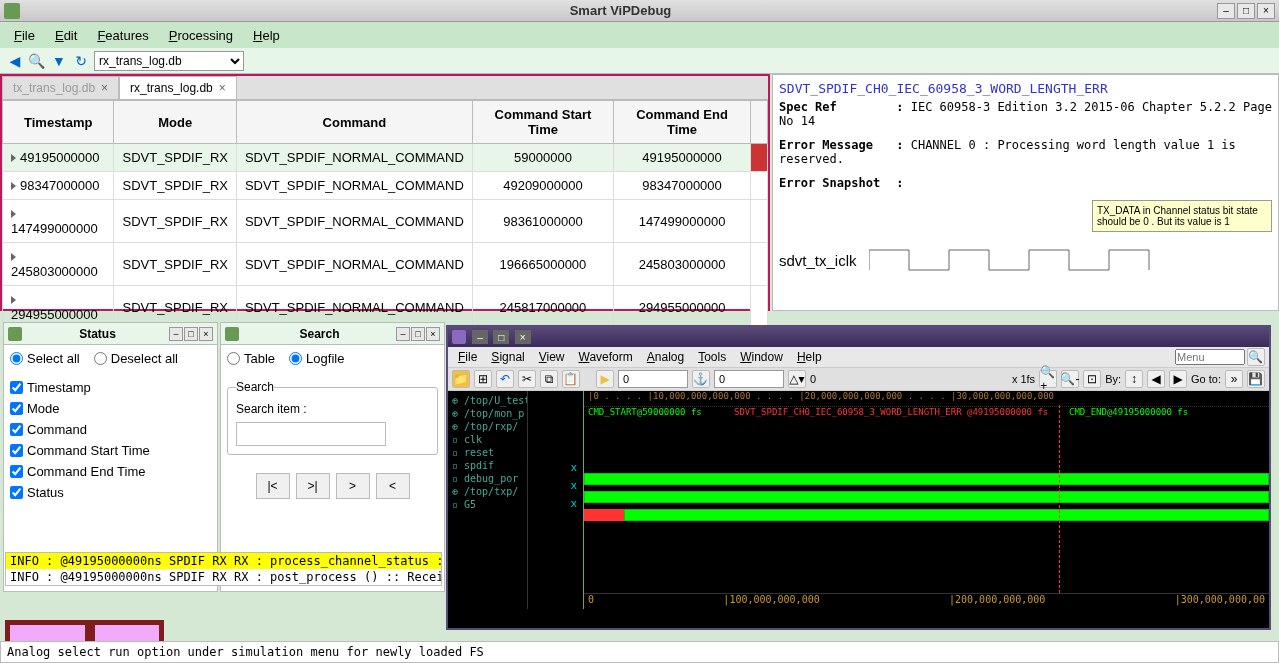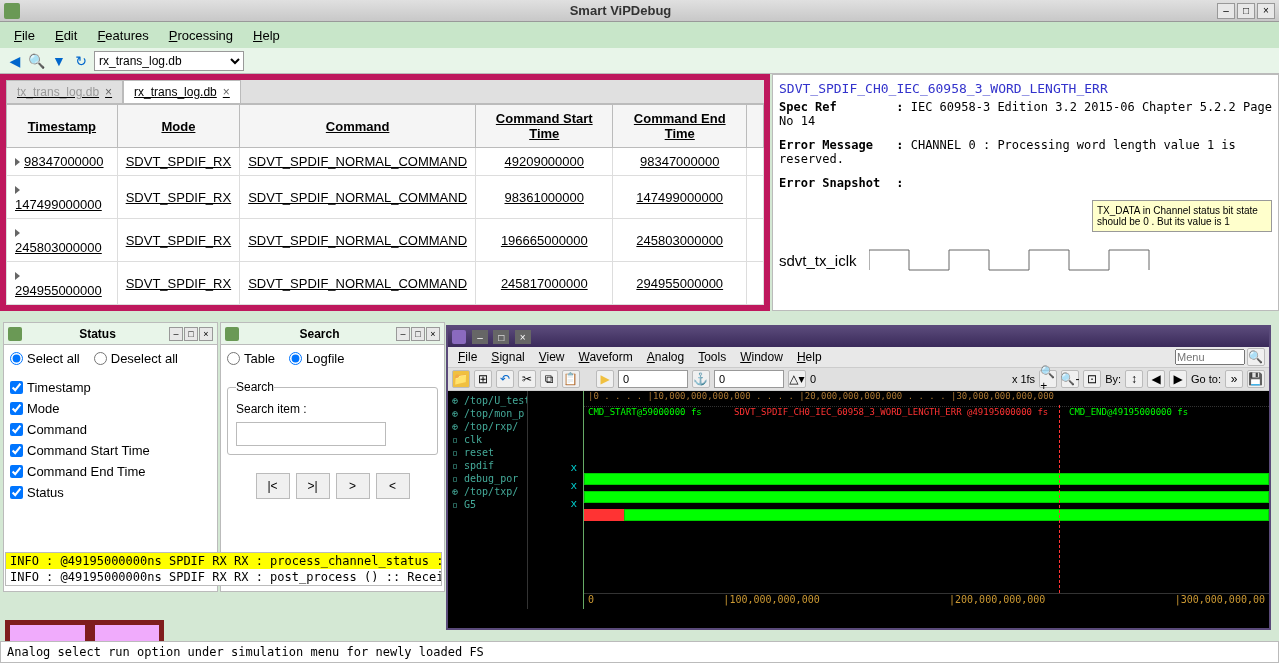--- a/index.html
+++ b/index.html
@@ -13,21 +13,21 @@
 
 .menubar { background: #c8e6c9; height: 26px; display: flex; align-items: center; padding: 0 6px; gap: 4px; font-size: 13px; }
 .menubar span { padding: 2px 8px; cursor: pointer; }
 .underline-first::first-letter { text-decoration: underline; }
 
 .toolbar { background: #e8f5e9; height: 26px; display: flex; align-items: center; padding: 0 6px; gap: 4px; border-bottom: 1px solid #bbb; }
 .tb-icon { width: 18px; height: 18px; display: flex; align-items: center; justify-content: center; font-size: 14px; cursor: pointer; }
 .file-select { width: 150px; height: 20px; font-size: 12px; border: 1px solid #999; background: #fff; }
 
 .main-split { display: flex; height: 237px; }
-.left-pane { width: 770px; border: 6px solid #be185d; background: #fff; text-decoration: underline; }
+.left-pane { width: 770px; border: 2px solid #be185d; background: #fff; }
 .right-pane { flex: 1; border: 1px solid #bbb; background: #fff; margin-left: 2px; padding: 6px; font-family: monospace; font-size: 12px; }
 
 .tabs { display: flex; height: 24px; background: #e0e0e0; border-bottom: 1px solid #bbb; }
 .tab { padding: 4px 10px; border: 1px solid #bbb; border-bottom: none; background: #f0f0f0; display: flex; align-items: center; gap: 6px; font-size: 12px; }
 .tab.inactive { color: #999; background: #e0e0e0; }
 .tab.active { background: #fff; }
 .tab-close { font-size: 12px; cursor: pointer; color: #666; }
 
 .data-table { width: 100%; border-collapse: collapse; font-size: 13px; }
 .data-table th { background: #f5f5f5; border: 1px solid #bbb; padding: 6px 8px; font-weight: bold; text-align: center; }
@@ -142,20 +142,28 @@
         <tr>
           <th>Timestamp</th>
           <th>Mode</th>
           <th>Command</th>
           <th>Command Start Time</th>
           <th>Command End Time</th>
           <th style="width:10px;"></th>
         </tr>
       </thead>
       <tbody id="table-body">
+          <tr class="selected">
+            <td style="text-align:left;"><span class="expand-arrow"></span>49195000000</td>
+            <td>SDVT_SPDIF_RX</td>
+            <td style="text-align:left;">SDVT_SPDIF_NORMAL_COMMAND</td>
+            <td>59000000</td>
+            <td>49195000000</td>
+            <td style="background:#cc3333;width:6px;"></td>
+          </tr>
           <tr class="">
             <td style="text-align:left;"><span class="expand-arrow"></span>98347000000</td>
             <td>SDVT_SPDIF_RX</td>
             <td style="text-align:left;">SDVT_SPDIF_NORMAL_COMMAND</td>
             <td>49209000000</td>
             <td>98347000000</td>
             <td style="background:#fff;width:6px;"></td>
           </tr>
           <tr class="">
             <td style="text-align:left;"><span class="expand-arrow"></span>147499000000</td>

